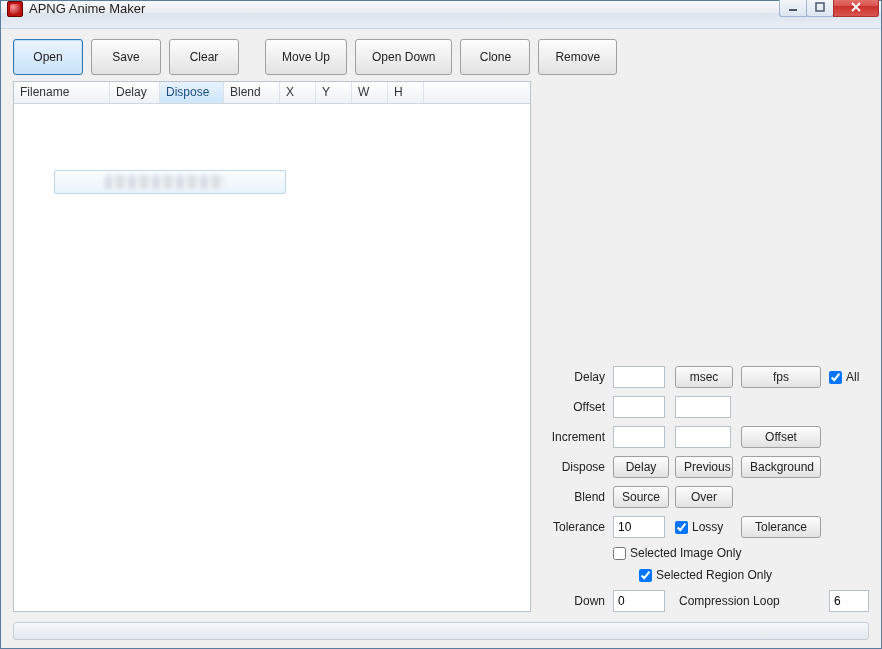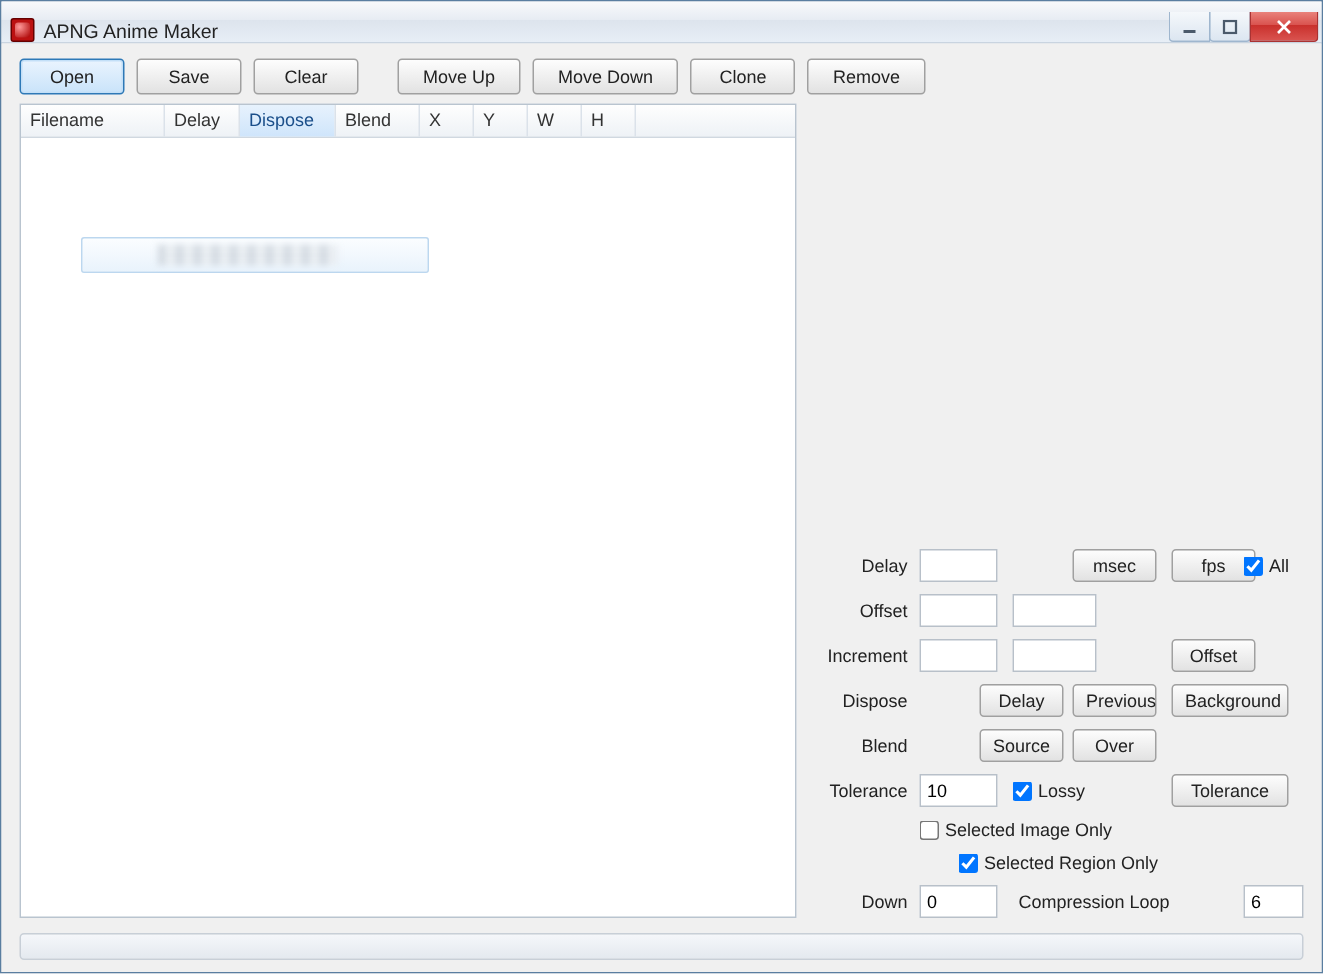--- a/index.html
+++ b/index.html
@@ -17,21 +17,21 @@
     border: 1px solid #5a7ea0;
     background: #f0f0f0;
     display: flex;
     flex-direction: column;
   }
   .titlebar {
     height: 28px;
     background: linear-gradient(to bottom, #f8f9fb 0%, #e7ecf3 45%, #dde4ed 46%, #e7eef6 100%);
     border-bottom: 1px solid #c9d4e0;
     display: flex;
-    align-items: flex-end;
+    align-items: flex-start;
     padding: 0 2px 0 6px;
   }
   .titlebar-icon {
     width: 16px; height: 16px;
     background: #b11; border: 1px solid #600;
     border-radius: 2px;
     margin-right: 6px;
     display: inline-flex; align-items: center; justify-content: center;
   }
   .titlebar-icon-inner {
@@ -64,36 +64,36 @@
     flex: 1;
     background: #f0f0f0;
     padding: 10px 12px 8px 12px;
     display: flex;
     flex-direction: column;
     gap: 6px;
   }
   .toolbar { display: flex; gap: 8px; align-items: center; }
   .toolbar .tsep { width: 10px; }
   .btn {
-    height: 24px;
+    height: 36px;
     min-width: 70px;
     padding: 0 16px;
     border: 1px solid #a0a0a0;
     border-radius: 3px;
     background: linear-gradient(to bottom, #fdfdfd, #e2e2e2);
     color: #222;
     font-size: 12px;
     cursor: pointer;
   }
   .btn.primary {
     border-color: #2e79b7;
     background: linear-gradient(to bottom, #eaf4fe, #c9e3fa);
     box-shadow: inset 0 0 0 1px #c3dff7;
   }
-  .btn.small { min-width: 56px; padding: 0 8px; height: 22px; margin-left: 40px; }
+  .btn.small { min-width: 56px; padding: 0 8px; height: 22px; }
   .btn.wide { min-width: 76px; }
   .main-row { display: flex; gap: 12px; flex: 1; min-height: 0; }
   .table-wrap {
     width: 556px;
     background: #fff;
     border: 1px solid #b9c4cf;
     display: flex; flex-direction: column;
     position: relative;
   }
   .thead { display: flex; height: 22px; background: linear-gradient(to bottom, #fefefe, #eef2f6); border-bottom: 1px solid #d0d8e0; }
@@ -170,21 +170,21 @@
   </div>
 
   <div class="client">
 
     <div class="toolbar">
       <button class="btn primary">Open</button>
       <button class="btn">Save</button>
       <button class="btn">Clear</button>
       <span class="tsep"></span>
       <button class="btn wide">Move Up</button>
-      <button class="btn wide">Move Down</button>
+      <button class="btn wide">Open Down</button>
       <button class="btn">Clone</button>
       <button class="btn">Remove</button>
     </div>
 
     <div class="main-row">
       <div class="table-wrap">
         <div class="thead" id="thead">
             <div class="th" style="width: 96px;">Filename</div>
             <div class="th" style="width: 50px;">Delay</div>
             <div class="th sorted" style="width: 64px;">Dispose</div>

